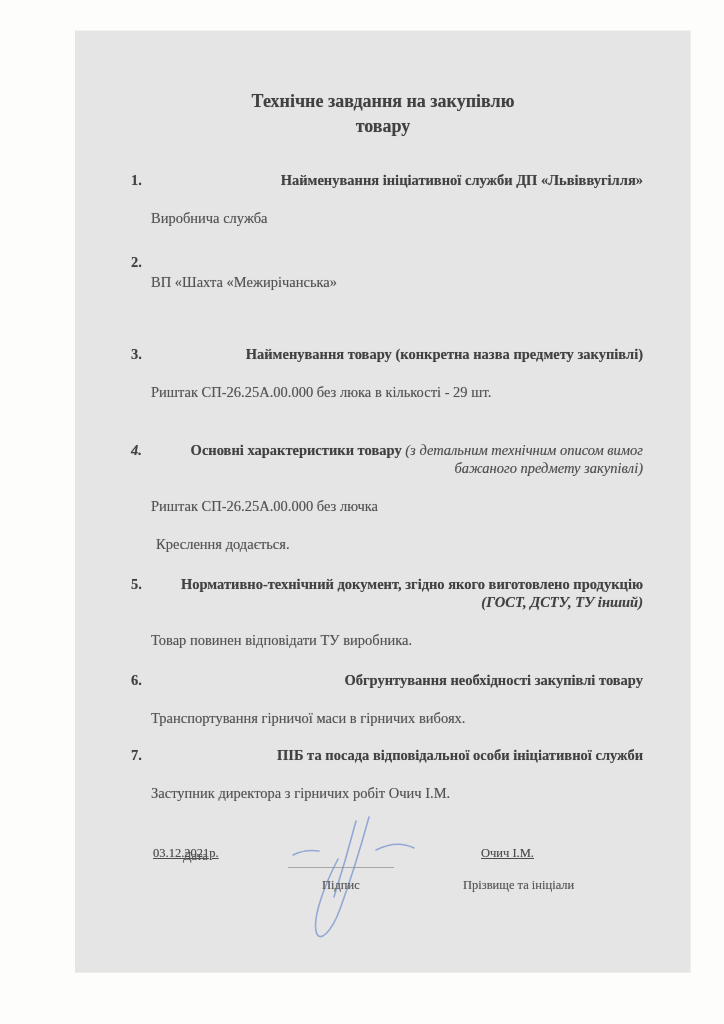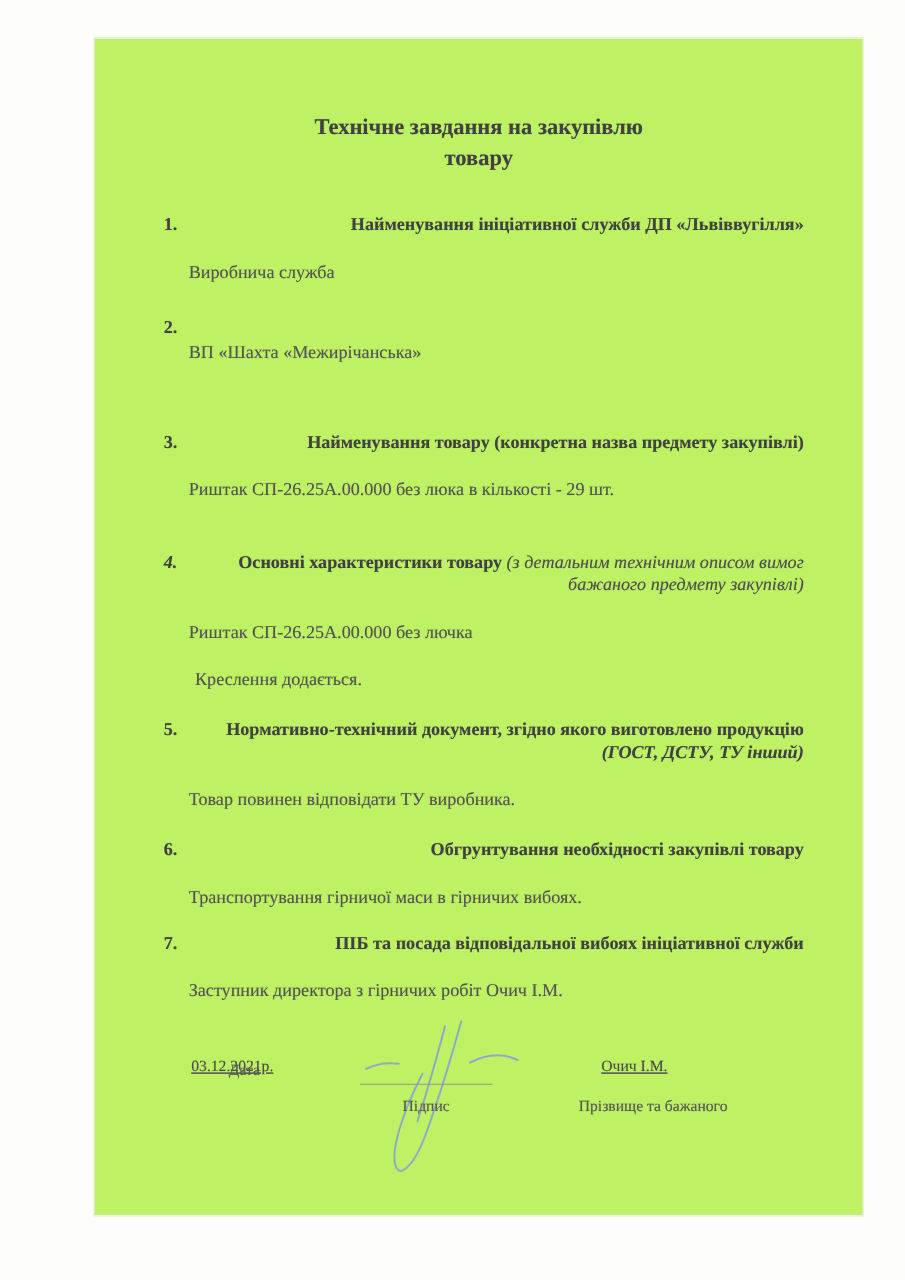--- a/index.html
+++ b/index.html
@@ -4,21 +4,21 @@
 <style>
   html,body{margin:0;padding:0;}
   body{
     width:724px;height:1024px;position:relative;
     background:#fdfdfc;
     font-family:"Liberation Serif","DejaVu Serif",serif;
     overflow:hidden;
   }
   .page{
     position:absolute;left:75px;top:30px;width:614px;height:941px;
-    background:#bef264;
+    background:#e5e5e5;
     border-left:1px solid #e7e5df;
     border-right:1px solid #f1f0ec;
     border-top:1px solid #f4f3f0;
     border-bottom:1px solid #efeeea;
     color:#474747;
   }
   .page *{text-shadow:0 0 0.7px rgba(80,80,80,.45);}
   .title{
     position:absolute;left:20px;top:58px;width:574px;
     text-align:center;font-weight:bold;font-size:18px;line-height:25px;
@@ -83,21 +83,21 @@
   </div>
 
   <div class="item" style="top:640px">
     <span class="num">6.</span>
     <div class="head"><span>Обгрунтування необхідності закупівлі товару</span></div>
     <p class="ans">Транспортування гірничої маси в гірничих вибоях.</p>
   </div>
 
   <div class="item" style="top:715px">
     <span class="num">7.</span>
-    <div class="head"><span>ПІБ та посада відповідальної вибоях ініціативної служби</span></div>
+    <div class="head"><span>ПІБ та посада відповідальної особи ініціативної служби</span></div>
     <p class="ans">Заступник директора з гірничих робіт Очич І.М.</p>
   </div>
 
   <div>
     <span class="sig-text underlined" style="left:77px;top:815px;">03.12.2021р.</span>
 
     <svg class="sig-svg" style="left:200px;top:773px;" width="150" height="145" viewBox="0 0 150 145">
       <g fill="none" stroke="#8ba2d4" stroke-width="1.6" stroke-linecap="round" opacity="0.9">
         <path d="M 93 13 C 85 42, 74 78, 64 105 C 56 127, 43 141, 40 127 C 37 112, 49 80, 62 55"></path>
         <path d="M 80 17 C 74 40, 66 68, 58 93"></path>
@@ -105,16 +105,16 @@
         <path d="M 100 46 C 112 40, 126 38, 138 44"></path>
       </g>
     </svg>
 
     <div class="sig-line" style="left:212px;top:836px;width:106px;"></div>
 
     <span class="sig-text underlined" style="left:405px;top:815px;">Очич І.М.</span>
 
     <span class="sig-label" style="left:95px;top:818px;margin-left:12px;">Дата</span>
     <span class="sig-label" style="left:246px;top:847px;">Підпис</span>
-    <span class="sig-label" style="left:387px;top:847px;">Прізвище та бажаного</span>
+    <span class="sig-label" style="left:387px;top:847px;">Прізвище та ініціали</span>
   </div>
 
 </div>
 
 </body></html>

